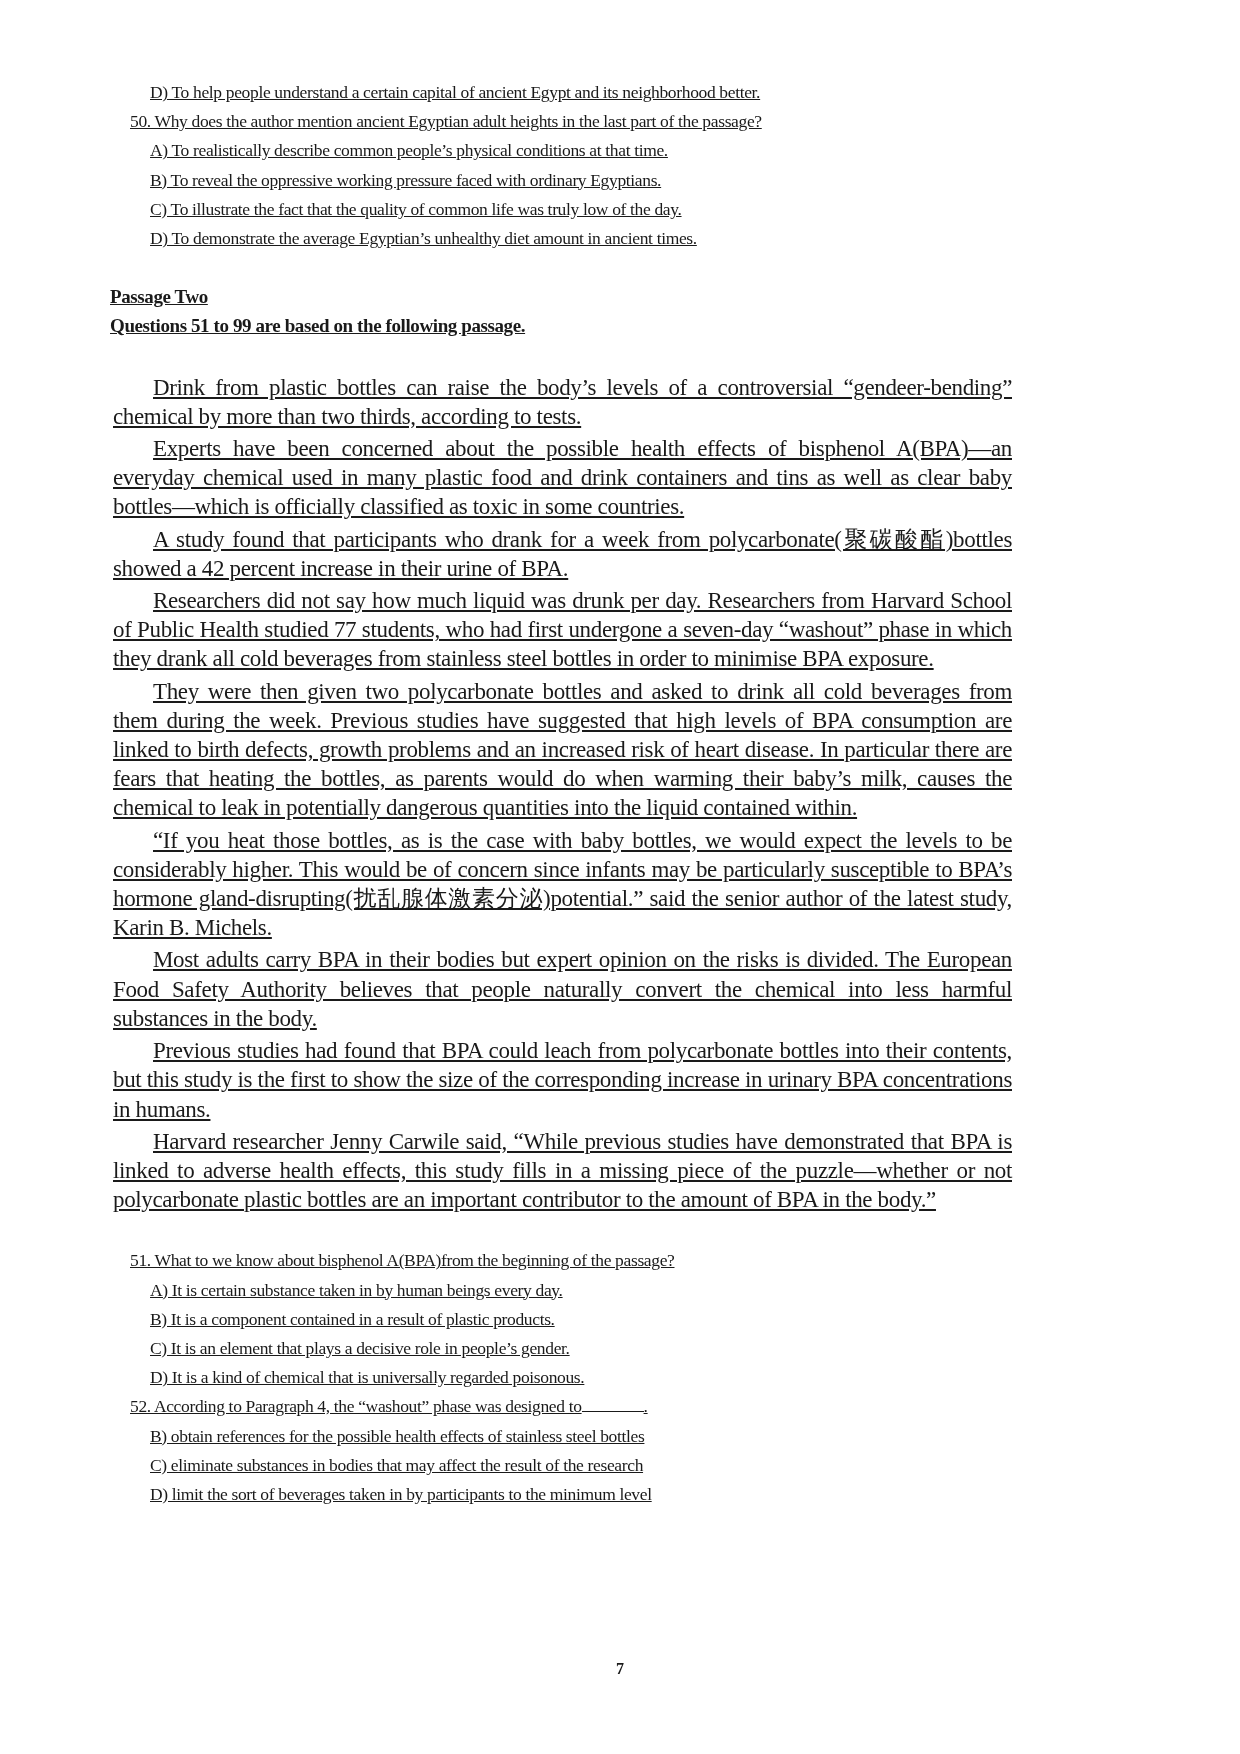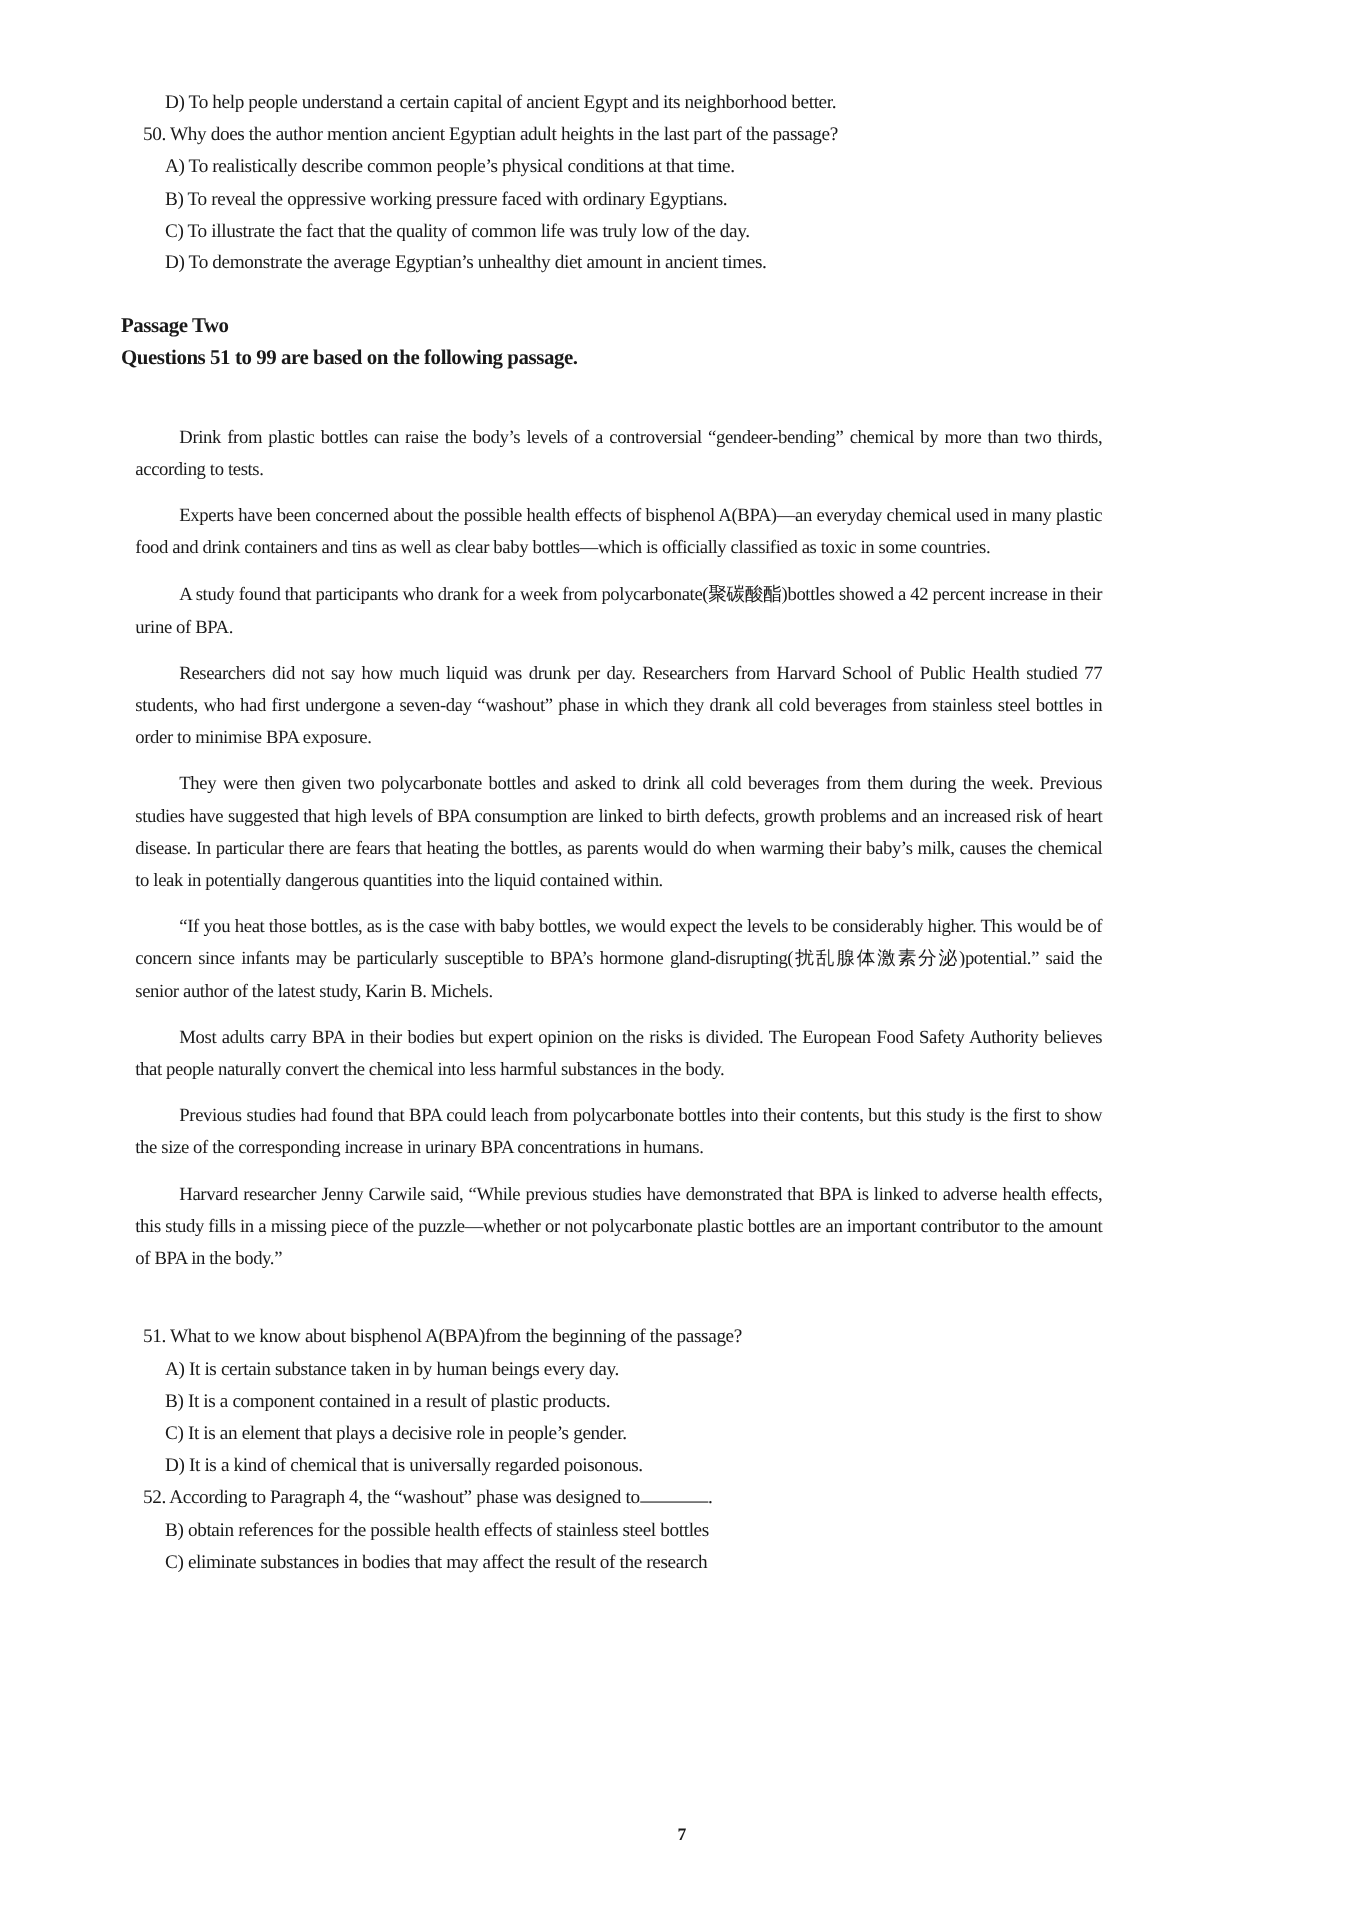--- a/index.html
+++ b/index.html
@@ -13,20 +13,21 @@
       position: relative;
       overflow: hidden;
       font-family: "Liberation Serif", "DejaVu Serif", serif;
       color: #1a1a1a;
     }
     .page {
       position: absolute;
       left: 110px;
       top: 78px;
       width: 905px;
+      text-decoration: underline;
     }
     .line {
       font-size: 17.5px;
       line-height: 29.2px;
       white-space: nowrap;
       letter-spacing: -0.35px;
     }
     .q-stem {
       padding-left: 20px;
     }
@@ -34,26 +35,26 @@
       padding-left: 40px;
     }
     .heading {
       font-weight: bold;
       font-size: 19px;
       line-height: 29.2px;
       letter-spacing: -0.4px;
     }
     .gap-lg { height: 29px; }
     .para {
-      font-size: 17px;
+      font-size: 23px;
       line-height: 29.2px;
       text-align: justify;
       text-indent: 40px;
       letter-spacing: -0.35px;
-      margin: 13px;
+      margin: 3px;
     }
     .blank {
       display: inline-block;
       width: 62px;
       border-bottom: 1px solid #1a1a1a;
       height: 16px;
       vertical-align: baseline;
     }
     .page-number {
       position: absolute;
@@ -108,17 +109,18 @@
     <div class="line q-opt">C) It is an element that plays a decisive role in people’s gender.</div>
     <div class="line q-opt">D) It is a kind of chemical that is universally regarded poisonous.</div>
   </div>
 
   <div>
     <div class="line q-stem">
       <span>52. According to Paragraph 4, the “washout” phase was designed to</span><span class="blank"></span><span>.</span>
     </div>
     <div class="line q-opt">B) obtain references for the possible health effects of stainless steel bottles</div>
     <div class="line q-opt">C) eliminate substances in bodies that may affect the result of the research</div>
+    <div class="line q-opt">D) limit the sort of beverages taken in by participants to the minimum level</div>
   </div>
 
 </div>
 
 <div class="page-number">7</div>
 
 </body></html>

